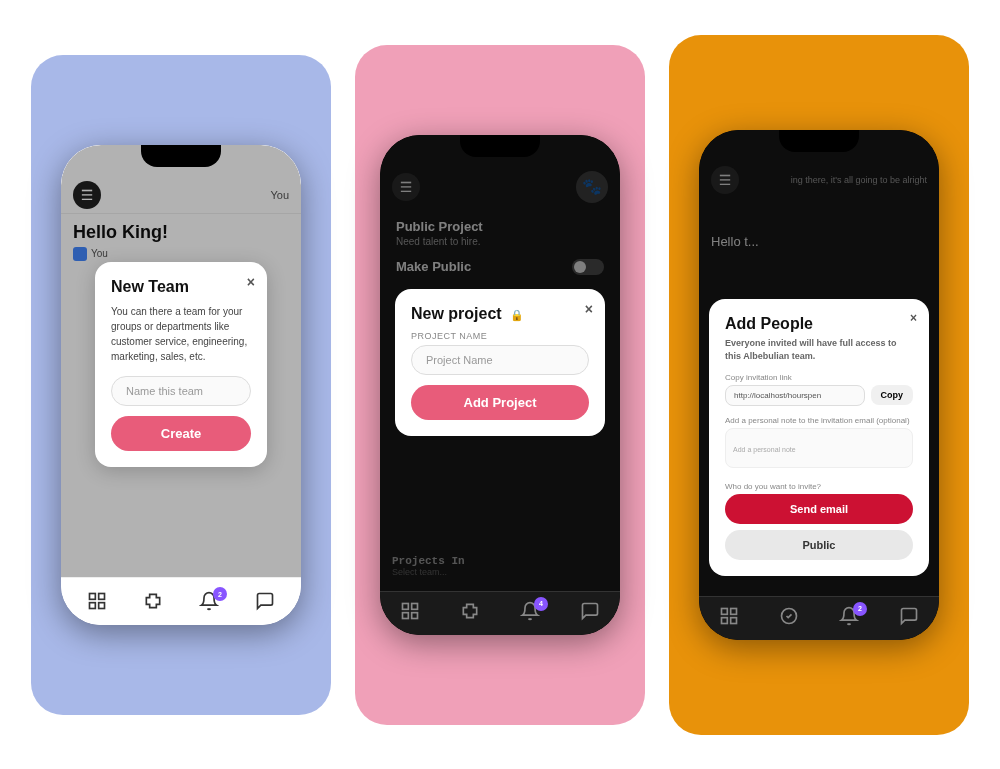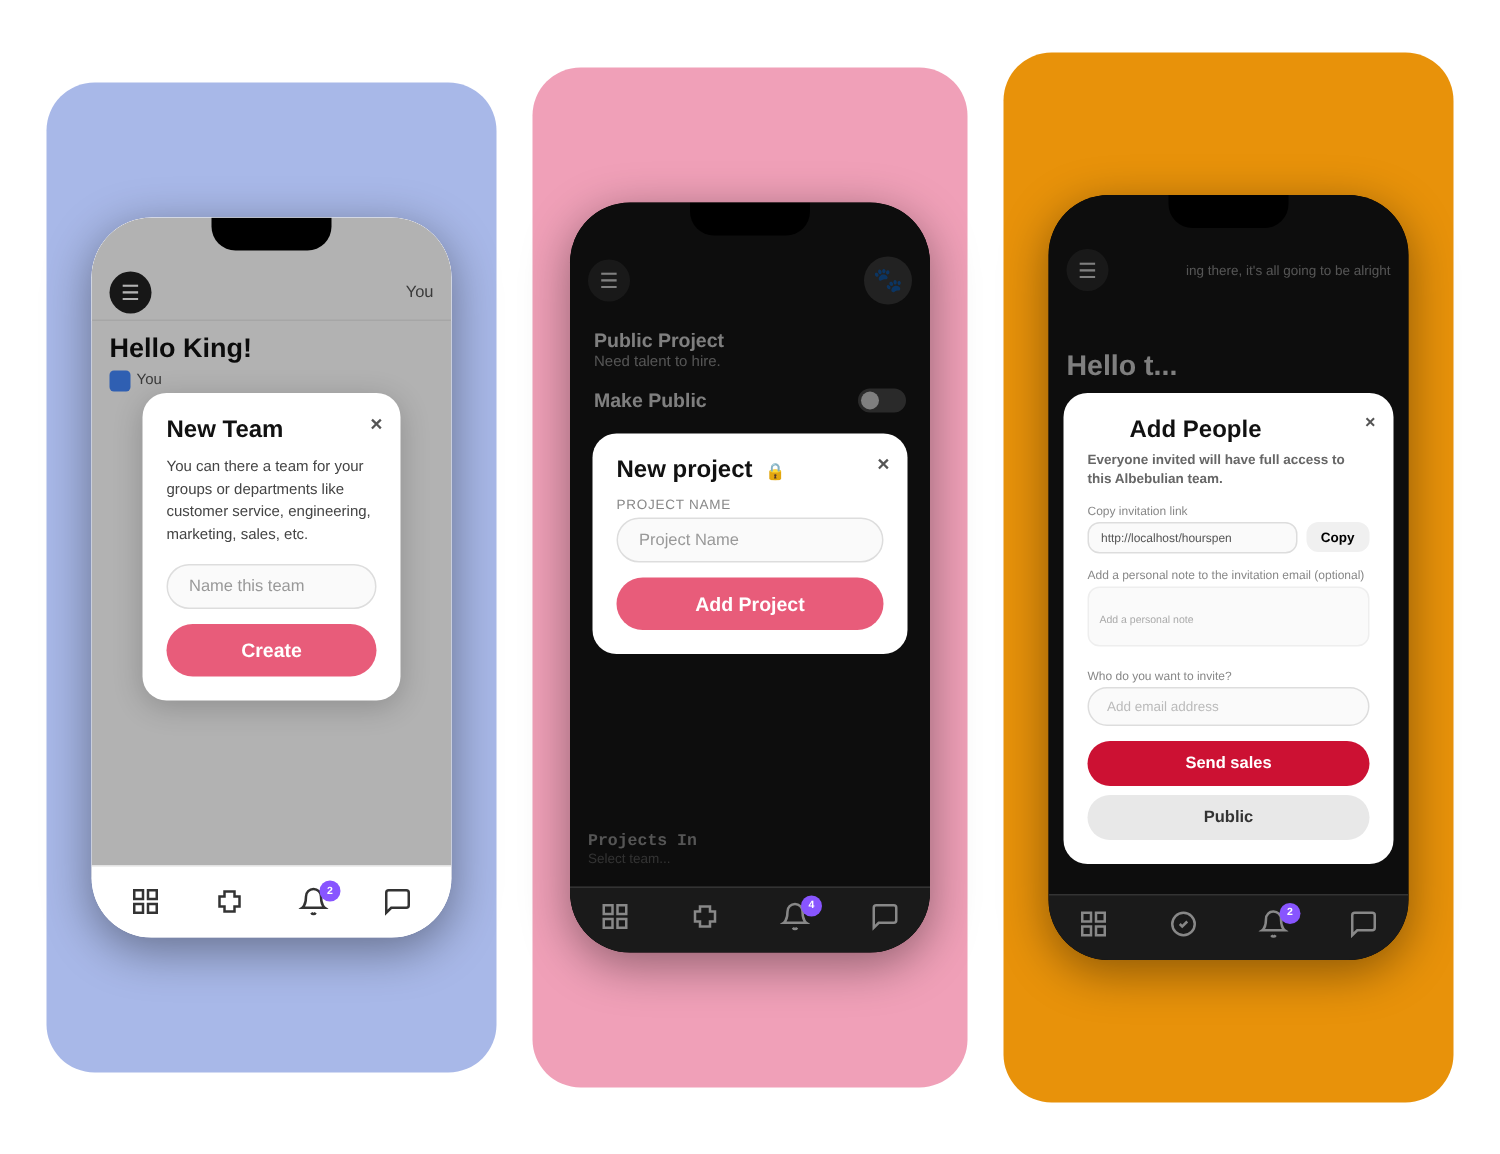--- a/index.html
+++ b/index.html
@@ -337,22 +337,22 @@
     .p3-screen {
       background: #1a1a1a;
       width: 100%;
       height: 100%;
       border-radius: 40px;
       overflow: hidden;
       position: relative;
     }
     .p3-header-text {
       color: #fff;
-      font-size: 19px;
-      font-weight: 700;
+      font-size: 13px;
+      font-weight: 400;
       padding: 36px 12px 2px;
     }
     .p3-modal-overlay {
       position: absolute;
       top: 0; left: 0; right: 0; bottom: 44px;
       background: rgba(0,0,0,0.5);
       z-index: 5;
       display: flex;
       align-items: flex-end;
       justify-content: center;
@@ -363,21 +363,20 @@
       border-radius: 16px;
       padding: 16px;
       width: 220px;
       position: relative;
     }
     .p3-modal-title {
       font-size: 16px;
       font-weight: 800;
       color: #111;
       margin-bottom: 4px;
-      margin-left: 28px;
     }
     .p3-modal-desc {
       font-size: 9px;
       color: #666;
       margin-bottom: 10px;
       line-height: 1.4;
       font-weight: bold;
     }
     .p3-label {
       font-size: 8px;
@@ -643,23 +642,22 @@
           <div class="p3-link-row">
             <div class="p3-link-input">http://localhost/hourspen</div>
             <button class="p3-copy-btn">Copy</button>
           </div>
 
           <div class="p3-label">Add a personal note to the invitation email (optional)</div>
           <textarea class="p3-note-area" style=""></textarea>
           <div style="font-size:7px; color:#aaa; position:absolute; margin-top:-36px; left:24px;">Add a personal note</div>
 
           <div class="p3-label">Who do you want to invite?</div>
-          <div class="p3-email-input">Add email address</div>
-
-          <button class="p3-send-btn">Send sales</button>
+
+          <button class="p3-send-btn">Send email</button>
           <button class="p3-cancel-btn">Public</button>
         </div>
       </div>
 
       <div class="p3-bottom-nav">
         <div class="p3-nav-icon">
           <svg class="icon-svg" viewBox="0 0 24 24" fill="none" stroke="#888" stroke-width="2">
             <rect x="3" y="3" width="7" height="7"></rect>
               <rect x="14" y="3" width="7" height="7"></rect>
             <rect x="3" y="14" width="7" height="7"></rect>

